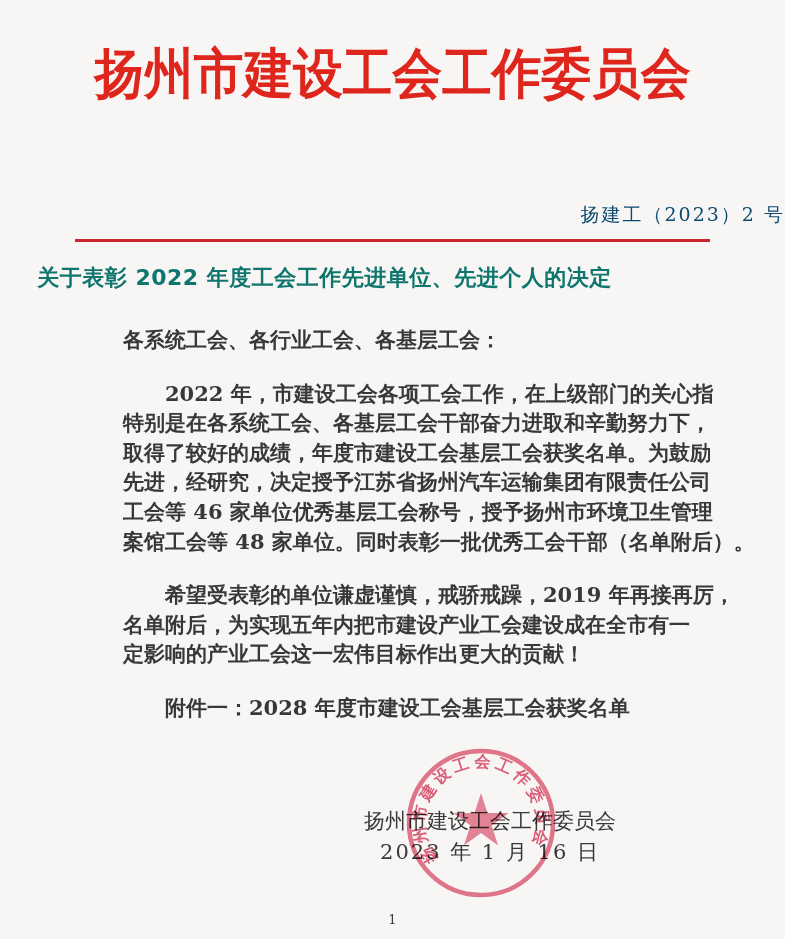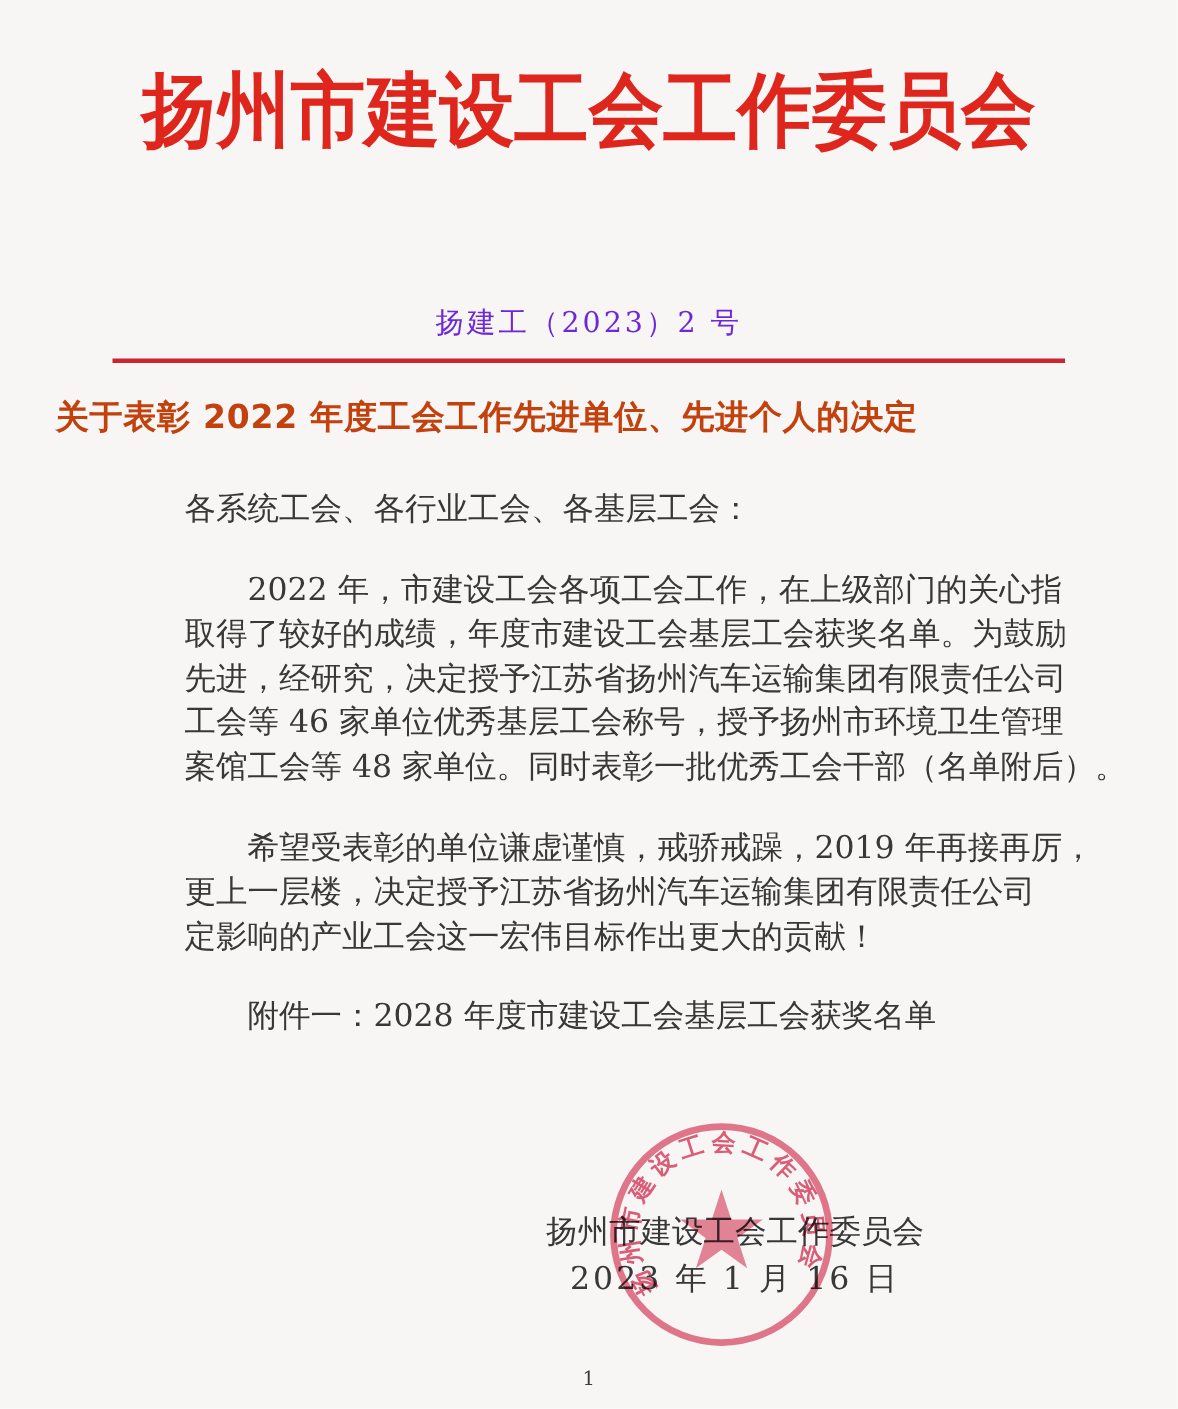--- a/index.html
+++ b/index.html
@@ -19,47 +19,48 @@
     font-size: 54px; font-weight: bold;
     color: #df261d;
     letter-spacing: 0px;
     transform: scaleX(0.92);
     transform-origin: center;
     white-space: nowrap;
   }
 
   .doc-number {
     position: absolute; top: 202px; left: 0; width: 785px;
-    text-align: center;
-    font-size: 19px; color: #6d28d9;
+    text-align: right;
+    font-size: 19px; color: #0c4a6e;
     letter-spacing: 2px;
   }
 
   .red-divider {
     position: absolute; top: 239px; left: 75px;
     width: 635px; height: 3px;
     background: #cb2531;
   }
 
   .doc-title {
     position: absolute; top: 263px; left: 0; width: 649px;
     text-align: center;
-    font-size: 22px; font-weight: 700; color: #c2410c;
+    font-size: 22px; font-weight: 700; color: #0f766e;
     font-family: "DejaVu Sans", "Liberation Sans", sans-serif;
     letter-spacing: 0.5px;
     white-space: nowrap;
   }
 
   .body-block {
     position: absolute; top: 325px; left: 123px; width: 567px;
     font-size: 21px; color: #383838;
   }
   .body-line {
     height: 29.6px; line-height: 29.6px;
     white-space: nowrap;
+    font-weight: bold;
   }
   .body-line.indent { padding-left: 42px; margin-top: 24px; }
 
   .signature-block {
     position: absolute; top: 806px; left: 345px; width: 290px;
     text-align: center;
     font-size: 21px; color: #383838;
   }
   .signature-org { height: 31px; line-height: 31px; white-space: nowrap; }
   .signature-date { height: 31px; line-height: 31px; letter-spacing: 2px; white-space: nowrap; }
@@ -90,26 +91,27 @@
 
   <div class="doc-number">扬建工（2023）2 号</div>
 
   <div class="red-divider"></div>
 
   <div class="doc-title">关于表彰 2022 年度工会工作先进单位、先进个人的决定</div>
 
   <div class="body-block">
     <div class="body-line">各系统工会、各行业工会、各基层工会：</div>
     <div class="body-line indent">2022 年，市建设工会各项工会工作，在上级部门的关心指</div>
+    <div class="body-line">特别是在各系统工会、各基层工会干部奋力进取和辛勤努力下，</div>
     <div class="body-line">取得了较好的成绩，年度市建设工会基层工会获奖名单。为鼓励</div>
     <div class="body-line">先进，经研究，决定授予江苏省扬州汽车运输集团有限责任公司</div>
     <div class="body-line">工会等 46 家单位优秀基层工会称号，授予扬州市环境卫生管理</div>
     <div class="body-line">案馆工会等 48 家单位。同时表彰一批优秀工会干部（名单附后）。</div>
     <div class="body-line indent">希望受表彰的单位谦虚谨慎，戒骄戒躁，2019 年再接再厉，</div>
-    <div class="body-line">更上一层楼，决定授予江苏省扬州汽车运输集团有限责任公司</div>
+    <div class="body-line">名单附后，为实现五年内把市建设产业工会建设成在全市有一</div>
     <div class="body-line">定影响的产业工会这一宏伟目标作出更大的贡献！</div>
     <div class="body-line indent">附件一：2028 年度市建设工会基层工会获奖名单</div>
   </div>
 
   <div class="signature-block">
     <div class="signature-org">扬州市建设工会工作委员会</div>
     <div class="signature-date">2023 年 1 月 16 日</div>
   </div>
 
   <svg class="seal-svg" viewBox="0 0 170 170">

